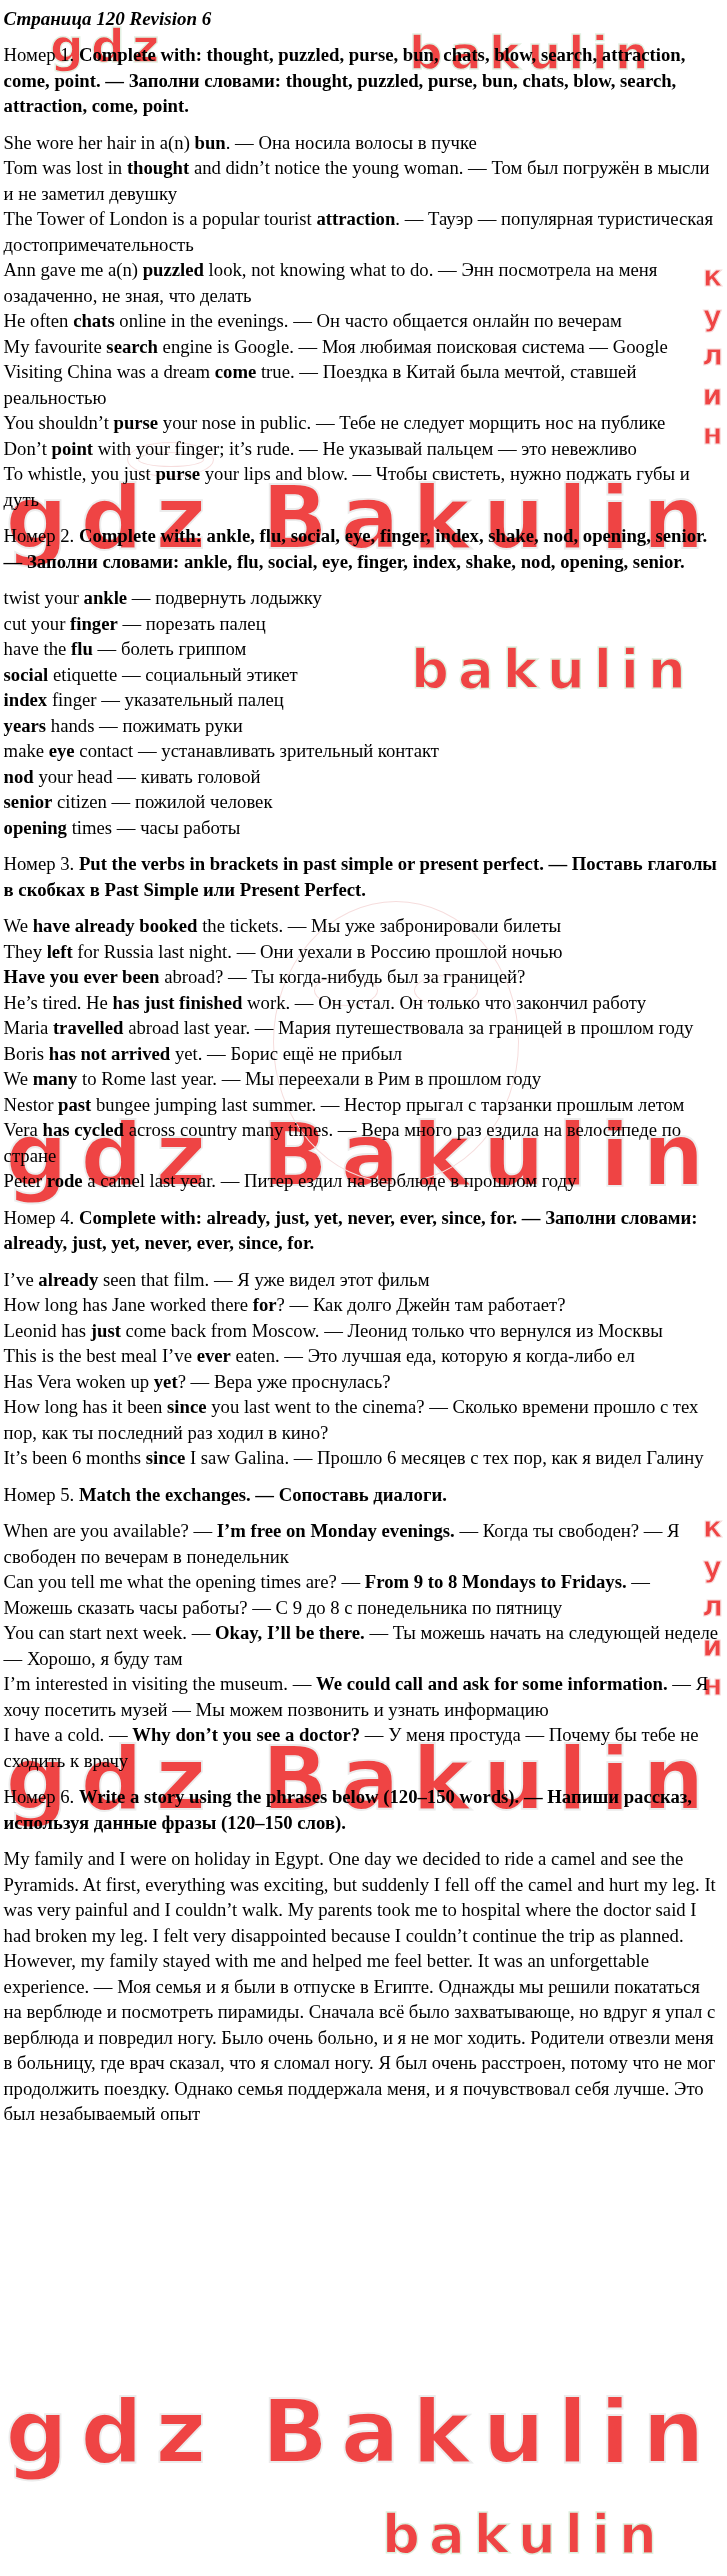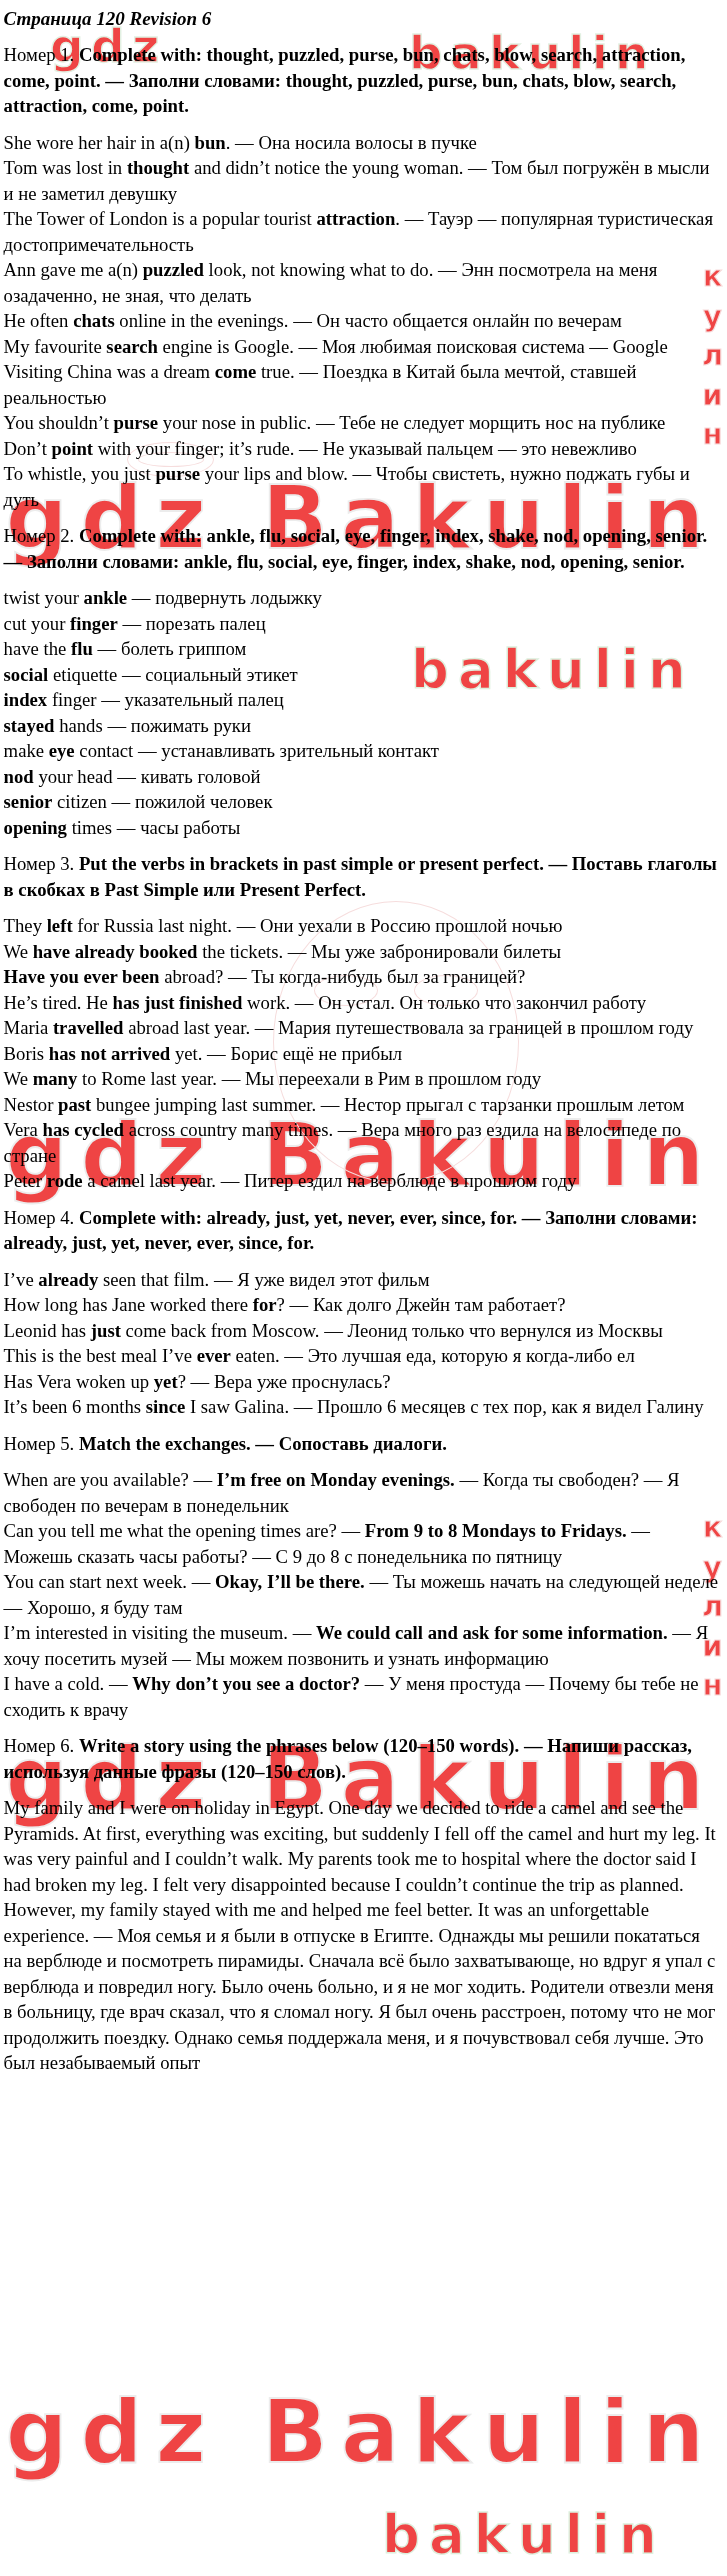--- a/index.html
+++ b/index.html
@@ -99,50 +99,51 @@
           </p>
         </section>
         <section>
           <p class="task"><span class="num">Номер 2. </span><b>Complete with: ankle, flu, social, eye, finger, index, shake, nod, opening, senior. — Заполни словами: ankle, flu, social, eye, finger, index, shake, nod, opening, senior.</b></p>
           <p class="answers">
             <span class="line">twist your <b>ankle</b> — подвернуть лодыжку</span>
             <span class="line">cut your <b>finger</b> — порезать палец</span>
             <span class="line">have the <b>flu</b> — болеть гриппом</span>
             <span class="line"><b>social</b> etiquette — социальный этикет</span>
             <span class="line"><b>index</b> finger — указательный палец</span>
-            <span class="line"><b>stayed</b> hands — пожимать руки</span>
+            <span class="line"><b>years</b> hands — пожимать руки</span>
             <span class="line">make <b>eye</b> contact — устанавливать зрительный контакт</span>
             <span class="line"><b>nod</b> your head — кивать головой</span>
             <span class="line"><b>senior</b> citizen — пожилой человек</span>
             <span class="line"><b>opening</b> times — часы работы</span>
           </p>
         </section>
         <section>
           <p class="task"><span class="num">Номер 3. </span><b>Put the verbs in brackets in past simple or present perfect. — Поставь глаголы в скобках в Past Simple или Present Perfect.</b></p>
           <p class="answers">
+            <span class="line">We <b>have already booked</b> the tickets. — Мы уже забронировали билеты</span>
             <span class="line">They <b>left</b> for Russia last night. — Они уехали в Россию прошлой ночью</span>
-            <span class="line">We <b>have already booked</b> the tickets. — Мы уже забронировали билеты</span>
             <span class="line"><b>Have you ever been</b> abroad? — Ты когда-нибудь был за границей?</span>
             <span class="line">He’s tired. He <b>has just finished</b> work. — Он устал. Он только что закончил работу</span>
             <span class="line">Maria <b>travelled</b> abroad last year. — Мария путешествовала за границей в прошлом году</span>
             <span class="line">Boris <b>has not arrived</b> yet. — Борис ещё не прибыл</span>
             <span class="line">We <b>many</b> to Rome last year. — Мы переехали в Рим в прошлом году</span>
             <span class="line">Nestor <b>past</b> bungee jumping last summer. — Нестор прыгал с тарзанки прошлым летом</span>
             <span class="line">Vera <b>has cycled</b> across country many times. — Вера много раз ездила на велосипеде по стране</span>
             <span class="line">Peter <b>rode</b> a camel last year. — Питер ездил на верблюде в прошлом году</span>
           </p>
         </section>
         <section>
           <p class="task"><span class="num">Номер 4. </span><b>Complete with: already, just, yet, never, ever, since, for. — Заполни словами: already, just, yet, never, ever, since, for.</b></p>
           <p class="answers">
             <span class="line">I’ve <b>already</b> seen that film. — Я уже видел этот фильм</span>
             <span class="line">How long has Jane worked there <b>for</b>? — Как долго Джейн там работает?</span>
             <span class="line">Leonid has <b>just</b> come back from Moscow. — Леонид только что вернулся из Москвы</span>
             <span class="line">This is the best meal I’ve <b>ever</b> eaten. — Это лучшая еда, которую я когда-либо ел</span>
             <span class="line">Has Vera woken up <b>yet</b>? — Вера уже проснулась?</span>
+            <span class="line">How long has it been <b>since</b> you last went to the cinema? — Сколько времени прошло с тех пор, как ты последний раз ходил в кино?</span>
             <span class="line">It’s been 6 months <b>since</b> I saw Galina. — Прошло 6 месяцев с тех пор, как я видел Галину</span>
           </p>
         </section>
         <section>
           <p class="task"><span class="num">Номер 5. </span><b>Match the exchanges. — Сопоставь диалоги.</b></p>
           <p class="answers">
             <span class="line">When are you available? — <b>I’m free on Monday evenings.</b> — Когда ты свободен? — Я свободен по вечерам в понедельник</span>
             <span class="line">Can you tell me what the opening times are? — <b>From 9 to 8 Mondays to Fridays.</b> — Можешь сказать часы работы? — С 9 до 8 с понедельника по пятницу</span>
             <span class="line">You can start next week. — <b>Okay, I’ll be there.</b> — Ты можешь начать на следующей неделе — Хорошо, я буду там</span>
             <span class="line">I’m interested in visiting the museum. — <b>We could call and ask for some information.</b> — Я хочу посетить музей — Мы можем позвонить и узнать информацию</span>

